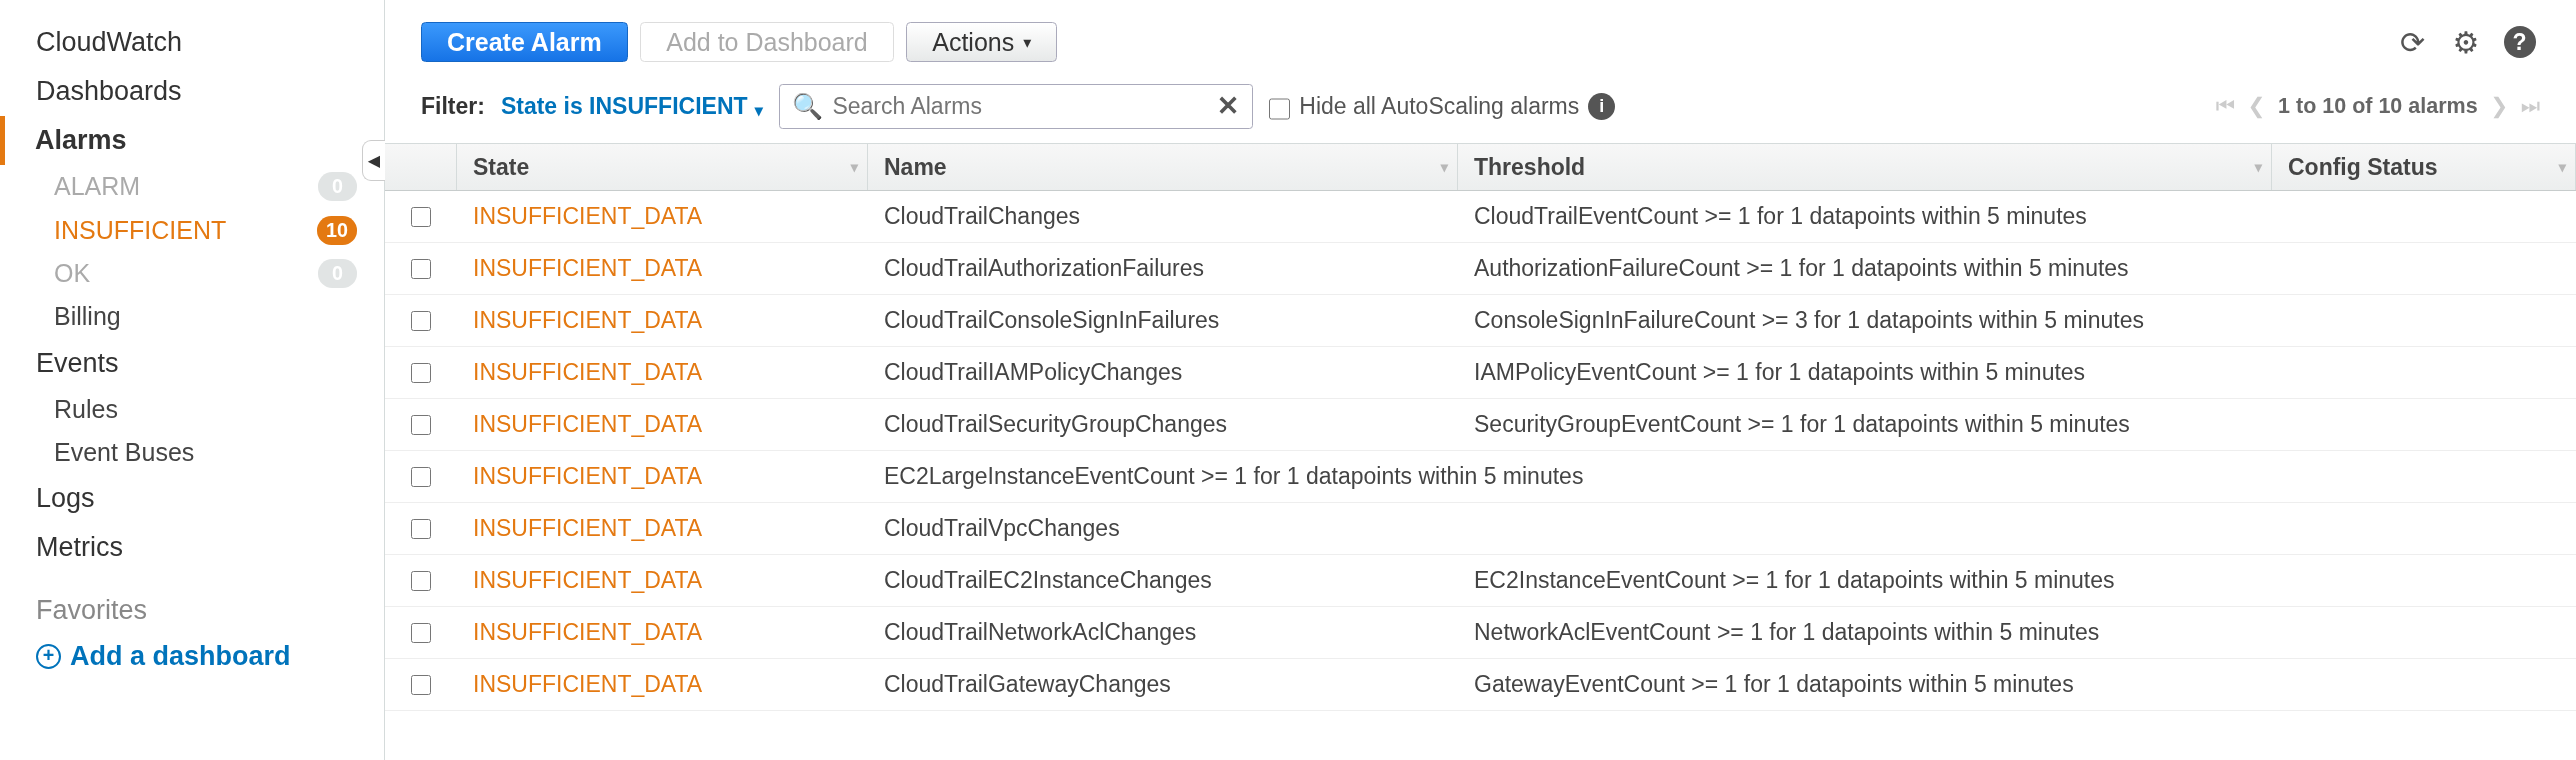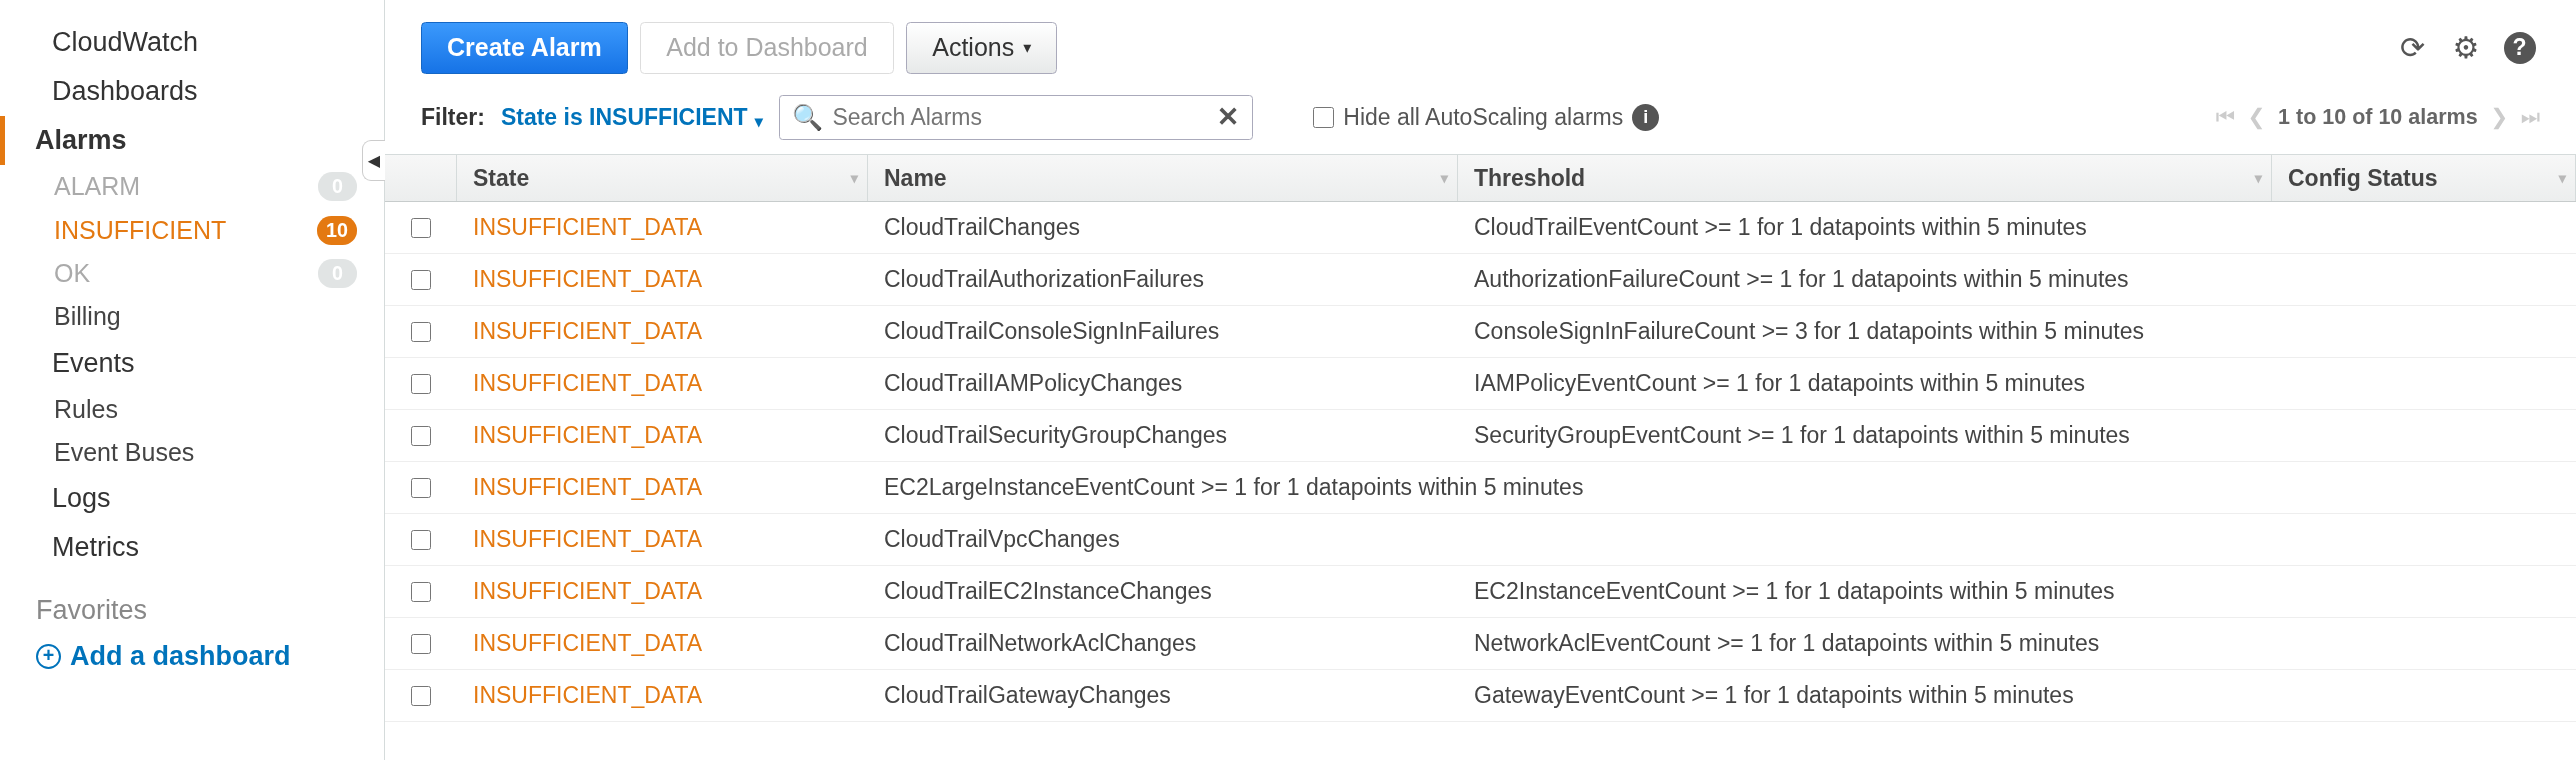--- a/index.html
+++ b/index.html
@@ -7,21 +7,21 @@
   body { display: flex; }
 
   
   .sidebar {
     width: 385px; flex: 0 0 385px;
     border-right: 0.9px solid #d5dbdb;
     position: relative;
     padding-top: 18px;
   }
   .sidebar .nav-item {
-    padding: 9px 27px 9px 52px;
+    padding: 9px 27px 9px 36px;
     font-size: 27px; color: #333;
     cursor: pointer;
     display: flex; align-items: center; justify-content: space-between;
   }
   .sidebar .nav-sub {
     padding: 7.2px 27px 7.2px 54px;
     font-size: 25px; color: #aaa;
     cursor: pointer;
     display: flex; align-items: center; justify-content: space-between;
   }
@@ -61,21 +61,21 @@
     font-size: 16px; color: #333; cursor: pointer;
   }
 
   
   .main { flex: 1; display: flex; flex-direction: column; }
   .toolbar {
     display: flex; align-items: center; gap: 12.5px;
     padding: 21.5px 36px 16px 36px;
   }
   .btn {
-    height: 52px; padding: 0 25px; font-size: 25px;
+    height: 40px; padding: 0 25px; font-size: 25px;
     border: 0.9px solid #aab; border-radius: 4.5px;
     background: linear-gradient(#fff,#e7e9e9); cursor: pointer;
     display: inline-flex; align-items: center; gap: 9px; color: #333;
   }
   .btn.primary {
     background: linear-gradient(#3b99fc,#1673e6); border-color: #1567c5; color: #fff; font-weight: 600;
   }
   .btn.disabled { color: #aaa; background: #fff; border-color: #ddd; cursor: default; }
   .btn .caret { font-size: 16px; }
   .toolbar .spacer { flex: 1; }
@@ -93,21 +93,21 @@
   .filter-row .filter-dd { color: #0073bb; font-weight: 700; cursor: pointer; display: inline-flex; align-items: flex-end; gap: 7.2px; }
   .filter-row .filter-dd .caret { color: #0073bb; font-size: 16px; }
   .search-wrap {
     position: relative; width: 474px; height: 45px;
     border: 0.9px solid #aab; border-radius: 3.6px; background: #fff;
     display: flex; align-items: center; padding: 0 12.5px; gap: 9px; color: #666;
   }
   .search-wrap input { border: none; outline: none; flex: 1; font-size: 23px; color: #333; background: transparent; }
   .search-wrap .mag { font-size: 25px; color: #888; }
   .search-wrap .clear { font-size: 27px; color: #555; cursor: pointer; font-weight: 700; }
-  .hide-autoscale { display: inline-flex; align-items: center; gap: 9px; color: #555; margin-left: 44px; }
+  .hide-autoscale { display: inline-flex; align-items: flex-end; gap: 9px; color: #555; }
   .hide-autoscale input { width: 21.5px; height: 21.5px; }
   .hide-autoscale .info {
     width: 27px; height: 27px; border-radius: 50%; background: #555; color: #fff;
     display: inline-flex; align-items: center; justify-content: center; font-size: 18px; font-weight: 700;
   }
   .filter-row .spacer { flex: 1; }
   .pager { display: inline-flex; align-items: center; gap: 12.5px; color: #888; font-size: 21.5px; }
   .pager .pg { cursor: pointer; color: #aaa; font-size: 21.5px; }
   .pager .pg.dis { color: #ccc; cursor: default; }
   .pager .txt { color: #666; font-weight: 600; }

